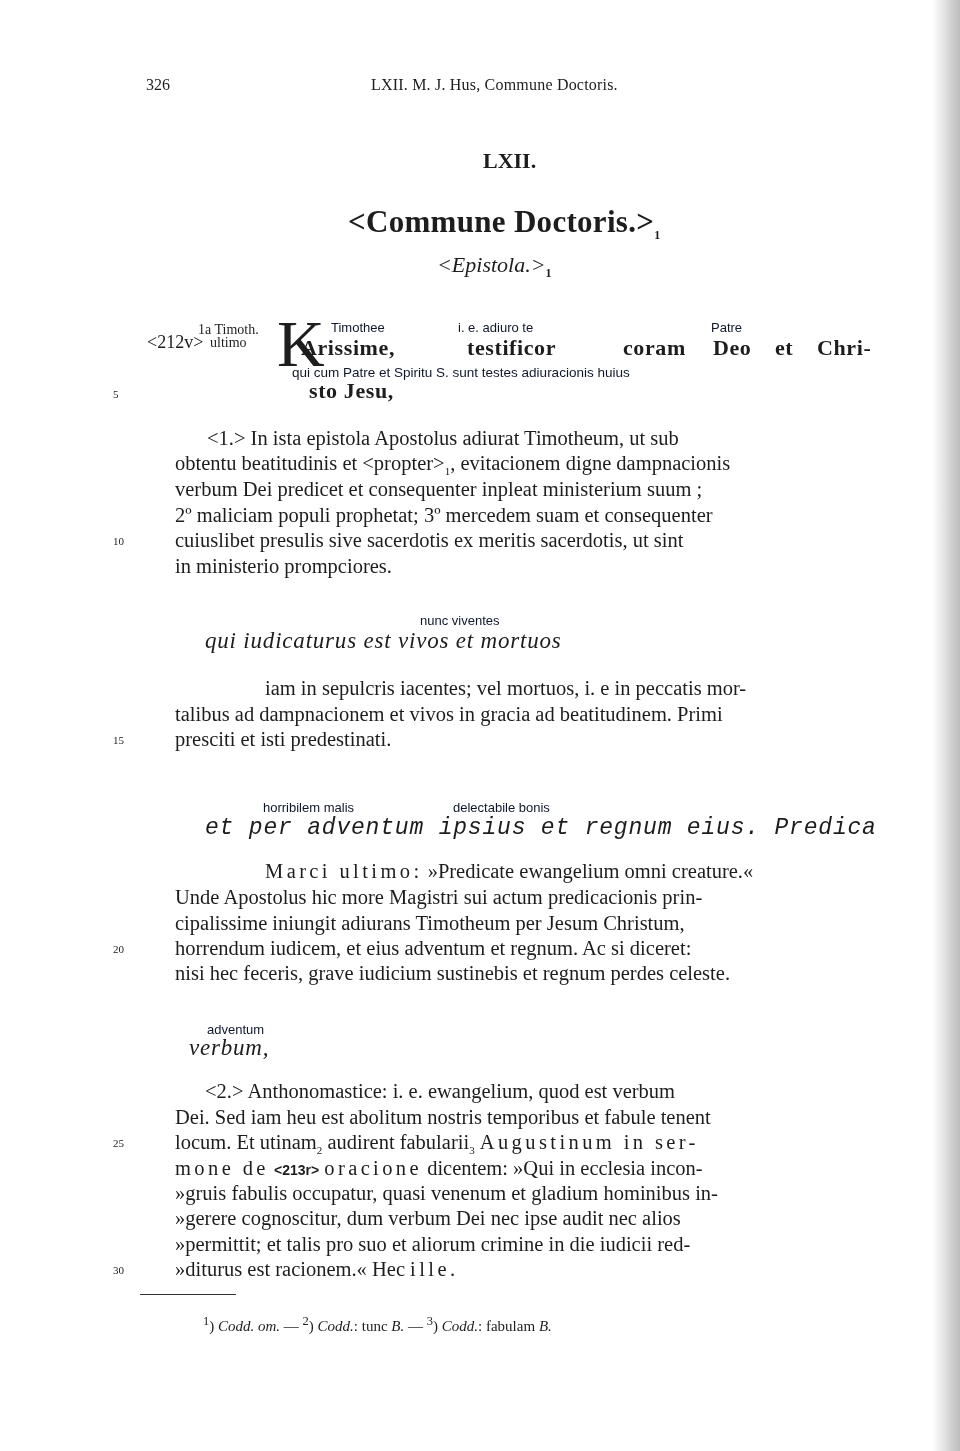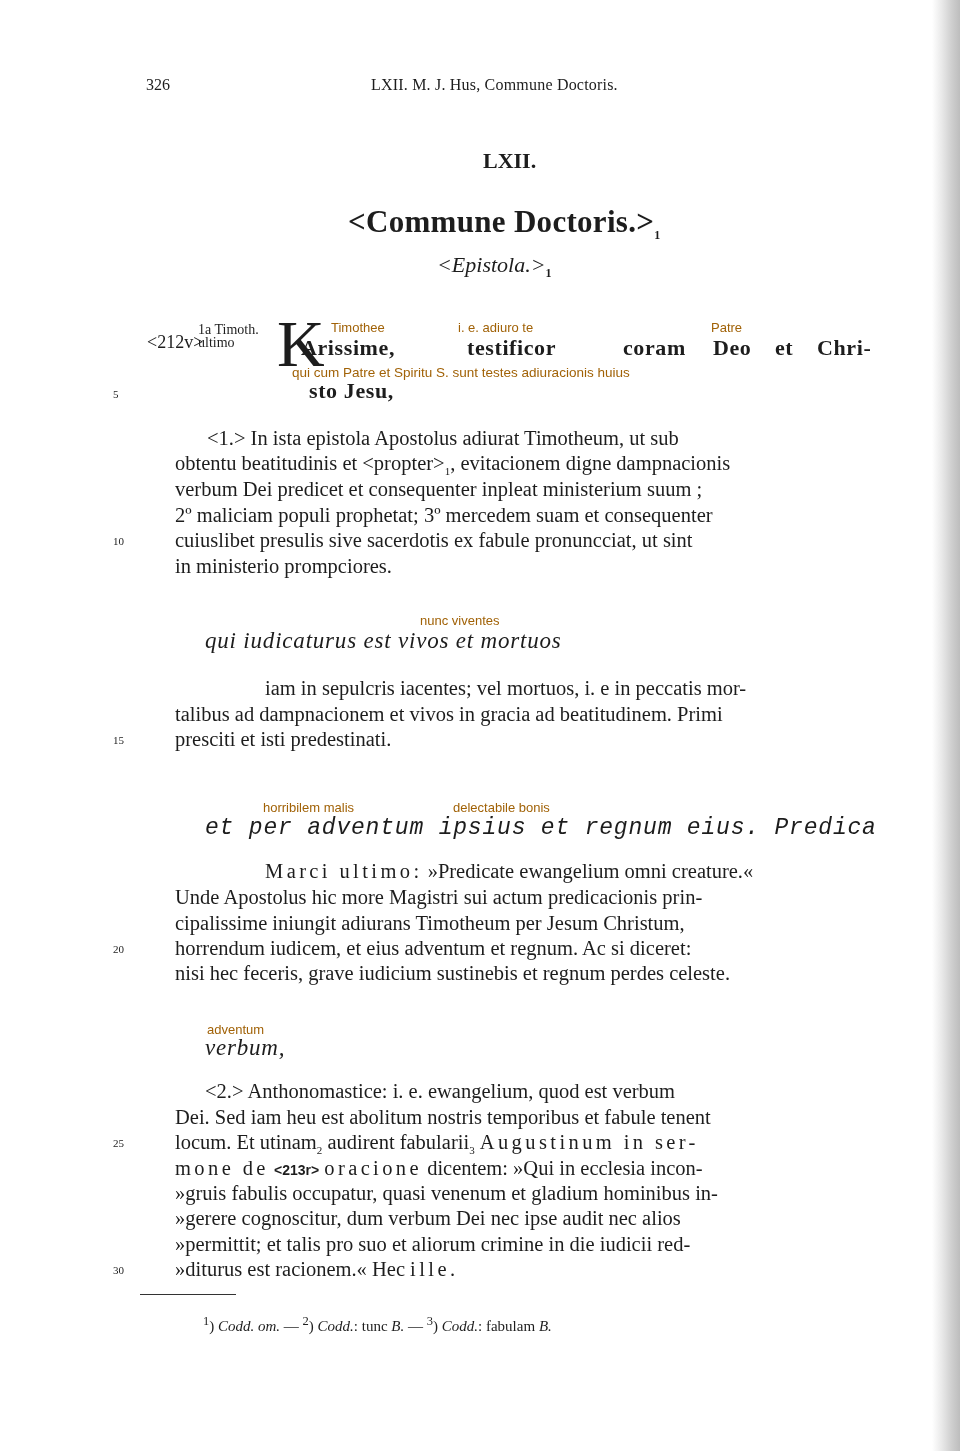--- a/index.html
+++ b/index.html
@@ -17,23 +17,23 @@
   .runhead { top: 76px; font-size: 16px; }
   .pagenum { left: 146px; }
   .runtitle { left: 371px; letter-spacing: 0.2px; }
 
   .chapnum { top: 148px; left: 483px; font-size: 22px; font-weight: bold; }
   .chaptitle { top: 204px; left: 348px; font-size: 31px; font-weight: bold; letter-spacing: 0.3px; }
   .chaptitle sub, .subtitle sub { font-size: 12px; font-weight: bold; font-style: normal; }
   .subtitle { top: 252px; left: 437px; font-size: 22px; font-style: italic; }
 
   .marg-ref { top: 332px; left: 147px; font-size: 18px; }
-  .marg-bib { top: 323px; left: 198px; font-size: 14px; line-height: 13px; }
+  .marg-bib { top: 323px; left: 198px; font-size: 14px; line-height: 13px; text-align: center; }
   .initial { top: 311px; left: 277px; font-size: 66px; line-height: 66px; font-family: "Liberation Serif", serif; }
-  .gloss { font-family: "Liberation Sans", "DejaVu Sans", sans-serif; font-size: 13px; color: #a16207; }
+  .gloss { font-family: "Liberation Sans", "DejaVu Sans", sans-serif; font-size: 13px; color: #0f172a; }
   .lemma-bold { font-size: 22px; font-weight: bold; letter-spacing: 0.6px; }
   .lemma-it { font-size: 23px; font-style: italic; letter-spacing: 0.8px; }
 
   .body-line { font-size: 20.5px; left: 175px; }
   .linenum { font-size: 11px; left: 113px; }
 
   .footrule { top: 1294px; left: 140px; width: 96px; height: 1px; background: #333; }
   .footnote { top: 1314px; left: 203px; font-size: 15px; }
   .footnote i { font-style: italic; }
   .spaced { letter-spacing: 3.4px; }
@@ -71,21 +71,21 @@
 
 <div class="abs gloss" style="top:365px; left:292px; font-size:13.5px;">qui cum Patre et Spiritu S. sunt testes adiuracionis huius</div>
 <div class="abs linenum" style="top:388px;">5</div>
 <div class="abs lemma-bold" style="top:378px; left:309px;">sto Jesu,</div>
 
 <div class="abs body-line" style="top:427px; left:207px;">&lt;1.&gt; In ista epistola Apostolus adiurat Timotheum, ut sub</div>
 <div class="abs body-line" style="top:452px;"><span>obtentu beatitudinis et &lt;propter&gt;</span><sub class="s">1</sub><span>, evitacionem digne dampnacionis</span></div>
 <div class="abs body-line" style="top:478px;">verbum Dei predicet et consequenter inpleat ministerium suum ;</div>
 <div class="abs body-line" style="top:504px;">2º maliciam populi prophetat; 3º mercedem suam et consequenter</div>
 <div class="abs linenum" style="top:535px;">10</div>
-<div class="abs body-line" style="top:529px;">cuiuslibet presulis sive sacerdotis ex fabule pronuncciat, ut sint</div>
+<div class="abs body-line" style="top:529px;">cuiuslibet presulis sive sacerdotis ex meritis sacerdotis, ut sint</div>
 <div class="abs body-line" style="top:555px;">in ministerio prompciores.</div>
 
 <div class="abs gloss" style="top:613px; left:420px;">nunc viventes</div>
 <div class="abs lemma-it" style="top:628px; left:205px;">qui iudicaturus est vivos et mortuos</div>
 
 <div class="abs body-line" style="top:677px; left:265px;">iam in sepulcris iacentes; vel mortuos, i. e in peccatis mor-</div>
 <div class="abs body-line" style="top:703px;">talibus ad dampnacionem et vivos in gracia ad beatitudinem. Primi</div>
 <div class="abs linenum" style="top:734px;">15</div>
 <div class="abs body-line" style="top:728px;">presciti et isti predestinati.</div>
 
@@ -94,21 +94,21 @@
 <div class="abs lemma-it" style="top:815px; left:205px;font-family:Liberation Mono, monospace;">et per adventum ipsius et regnum eius. Predica</div>
 
 <div class="abs body-line" style="top:860px; left:265px;"><span class="spaced">Marci ultimo:</span> <span>»Predicate ewangelium omni creature.«</span></div>
 <div class="abs body-line" style="top:886px;">Unde Apostolus hic more Magistri sui actum predicacionis prin-</div>
 <div class="abs body-line" style="top:912px;">cipalissime iniungit adiurans Timotheum per Jesum Christum,</div>
 <div class="abs linenum" style="top:943px;">20</div>
 <div class="abs body-line" style="top:937px;">horrendum iudicem, et eius adventum et regnum. Ac si diceret:</div>
 <div class="abs body-line" style="top:962px;">nisi hec feceris, grave iudicium sustinebis et regnum perdes celeste.</div>
 
 <div class="abs gloss" style="top:1022px; left:207px;">adventum</div>
-<div class="abs lemma-it" style="top:1035px; left:205px;">verbum,</div>
+<div class="abs lemma-it" style="top:1035px; left:189px;">verbum,</div>
 
 <div class="abs body-line" style="top:1080px; left:205px;">&lt;2.&gt; Anthonomastice: i. e. ewangelium, quod est verbum</div>
 <div class="abs body-line" style="top:1106px;">Dei. Sed iam heu est abolitum nostris temporibus et fabule tenent</div>
 <div class="abs linenum" style="top:1137px;">25</div>
 <div class="abs body-line" style="top:1131px;"><span>locum. Et utinam</span><sub class="s">2</sub><span> audirent fabularii</span><sub class="s">3</sub> <span class="spaced">Augustinum in ser-</span></div>
 <div class="abs body-line" style="top:1157px;"><span class="spaced">mone de</span> <span style="font-size:14px; font-weight:bold; font-family:'Liberation Sans', sans-serif;">&lt;213r&gt;</span> <span class="spaced">oracione</span> <span>dicentem: »Qui in ecclesia incon-</span></div>
 <div class="abs body-line" style="top:1182px;">»gruis fabulis occupatur, quasi venenum et gladium hominibus in-</div>
 <div class="abs body-line" style="top:1207px;">»gerere cognoscitur, dum verbum Dei nec ipse audit nec alios</div>
 <div class="abs body-line" style="top:1233px;">»permittit; et talis pro suo et aliorum crimine in die iudicii red-</div>
 <div class="abs linenum" style="top:1264px;">30</div>

